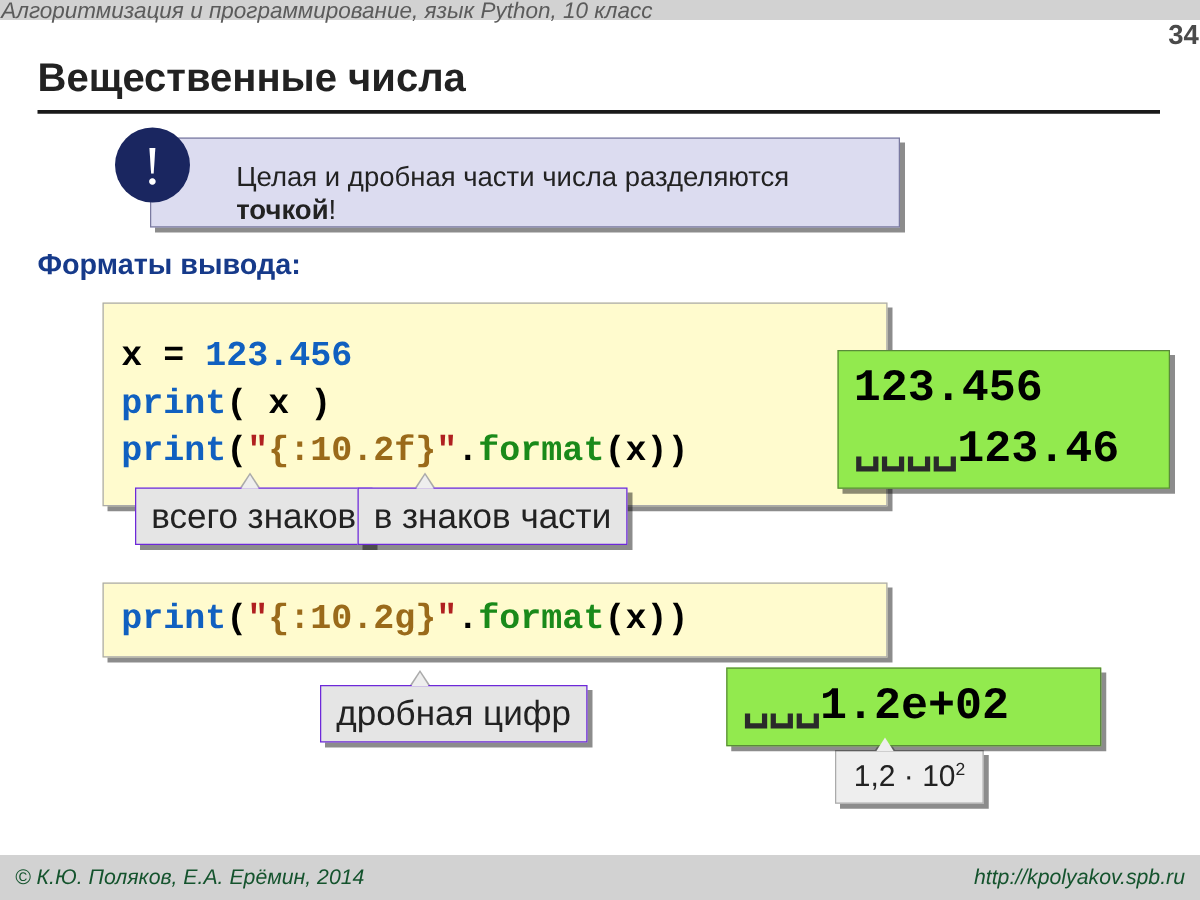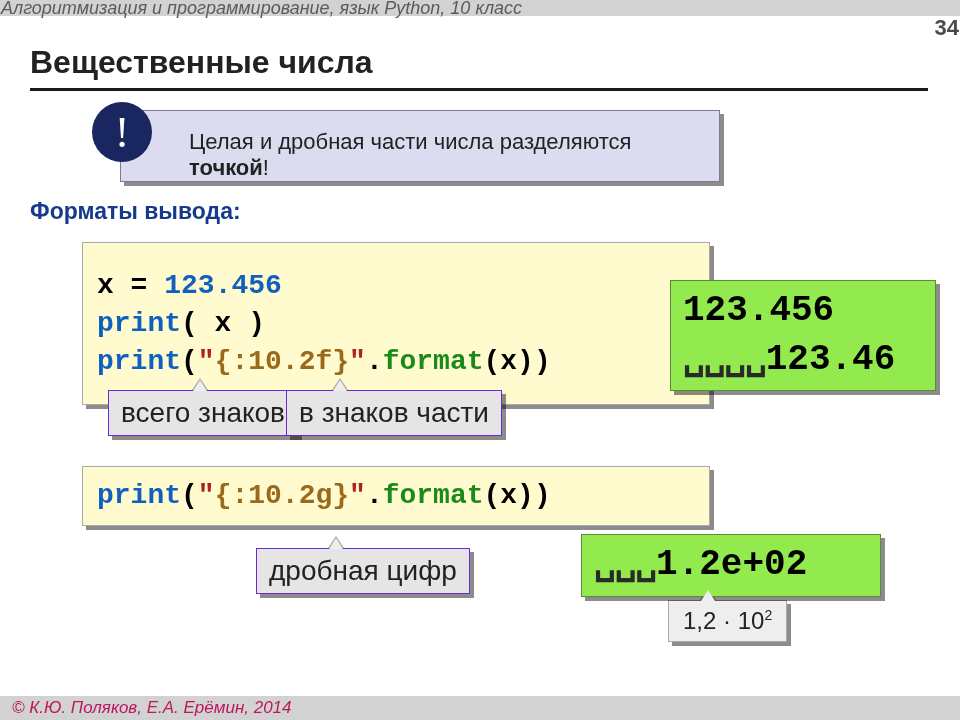--- a/index.html
+++ b/index.html
@@ -130,23 +130,23 @@
   .ptr-tag2 { top: 378px; left: 332px; border-left: 8px solid transparent; border-right: 8px solid transparent; border-bottom: 12px solid #aaa; }
   .ptr-tag2i { top: 380px; left: 333px; border-left: 7px solid transparent; border-right: 7px solid transparent; border-bottom: 11px solid #eee; z-index:4;}
   .ptr-tag3 { top: 536px; left: 328px; border-left: 8px solid transparent; border-right: 8px solid transparent; border-bottom: 12px solid #aaa; }
   .ptr-tag3i { top: 538px; left: 329px; border-left: 7px solid transparent; border-right: 7px solid transparent; border-bottom: 11px solid #eee; z-index:4;}
   .ptr-math { top: 588px; left: 700px; border-left: 8px solid transparent; border-right: 8px solid transparent; border-bottom: 12px solid #aaa; }
   .ptr-mathi { top: 590px; left: 701px; border-left: 7px solid transparent; border-right: 7px solid transparent; border-bottom: 11px solid #eee; z-index:4;}
   .spacer-glyph { letter-spacing: -1px; color: #2a2a2a; }
   .footer {
     position: absolute;
     bottom: 0; left: 0; right: 0;
-    height: 24px;
+    height: 36px;
     background: #d2d2d2;
-    color: #be185d;
+    color: #14532d;
     font-style: italic;
     font-size: 17px;
     padding: 3px 12px;
     display: flex;
     justify-content: space-between;
     align-items: center;
   }
   .c-key { color: #1060c0; }
   .c-num { color: #1060c0; }
   .c-str { color: #b02020; }
@@ -198,13 +198,14 @@
 <div class="shadowbox tag tag3" data-bind="tags.sig">дробная цифр</div>
 
 <div class="callout-pointer ptr-math"></div>
 <div class="callout-pointer ptr-mathi"></div>
 <div class="shadowbox mathbox math1">
   <span data-bind="math.mantissa">1,2</span><span data-bind="math.dot"> · </span><span data-bind="math.base">10</span><span class="sup" data-bind="math.exp">2</span>
 </div>
 
 <div class="footer">
   <span data-bind="footer.left">© К.Ю. Поляков, Е.А. Ерёмин, 2014</span>
+  <span data-bind="footer.right">http://kpolyakov.spb.ru</span>
 </div>
 
 </body></html>

